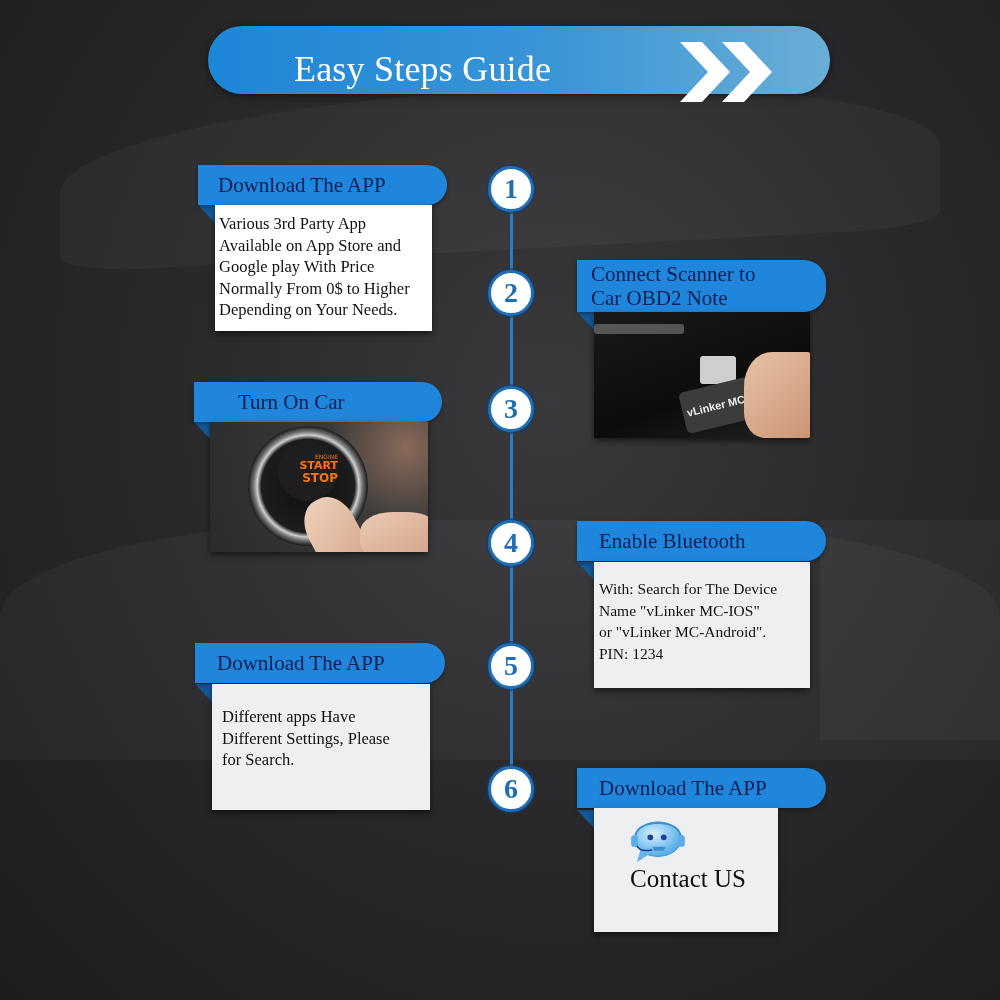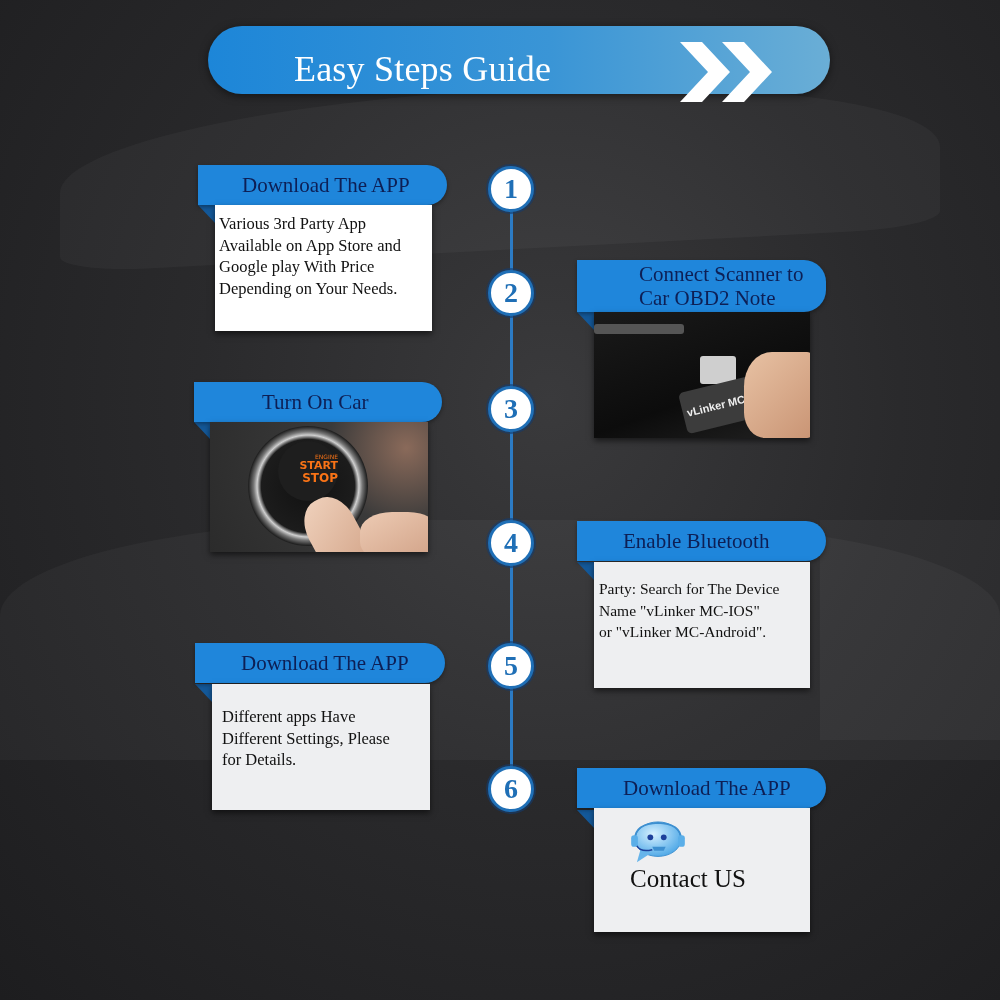--- a/index.html
+++ b/index.html
@@ -28,21 +28,21 @@
       background: #fff; border: 3px solid #1f6fb6; box-shadow: 0 0 0 2px rgba(20,60,110,0.6);
       display: flex; align-items: center; justify-content: center;
       color: #1f6fb6; font-size: 28px; font-weight: bold; font-family: "Liberation Serif", serif;
     }
     .ribbon {
       position: absolute; height: 40px; background: #1f86db;
       border-radius: 0 22px 22px 0;
       color: #0d1f55; font-size: 21px; font-family: "Liberation Serif", serif;
       box-shadow: 0 2px 4px rgba(0,0,0,0.35);
     }
-    .ribbon span { position: absolute; top: 8px; white-space: nowrap; margin-left: 24px; }
+    .ribbon span { position: absolute; top: 8px; white-space: nowrap; }
     .ribbon.two-line { height: 52px; }
     .ribbon.two-line span { top: 2px; line-height: 24px; }
     .fold {
       position: absolute; width: 0; height: 0;
       border-top: 18px solid #14599a; border-left: 17px solid transparent;
     }
     .card {
       position: absolute; background: #eeeff1; box-shadow: 0 3px 6px rgba(0,0,0,0.55);
       color: #111; font-size: 16.5px; line-height: 21.5px; font-family: "Liberation Serif", serif;
     }
@@ -76,20 +76,21 @@
 
 <div>
   <div class="fold" style="left:198px;top:205px;"></div>
   <div class="ribbon" style="left:198px;top:165px;width:249px;">
     <span style="left:20px;">Download The APP</span>
   </div>
   <div class="card white" style="left:215px;top:205px;width:217px;height:126px;padding:8px 10px 0 4px;box-sizing:border-box;">
     <p>Various 3rd Party App</p>
     <p>Available on App Store and</p>
     <p>Google play With Price</p>
+    <p>Normally From 0$ to Higher</p>
     <p>Depending on Your Needs.</p>
   </div>
 </div>
 
 <div>
   <div class="fold" style="left:577px;top:312px;"></div>
   <div class="ribbon two-line" style="left:577px;top:260px;width:249px;">
     <span style="left:14px;">
       <span style="position:static;display:block;">Connect Scanner to</span>
       <span style="position:static;display:block;">Car OBD2 Note</span>
@@ -121,44 +122,45 @@
     <div style="position:absolute;left:150px;top:90px;width:80px;height:50px;background:linear-gradient(150deg,#edcbb4,#cf9f84);border-radius:40%;"></div>
   </div>
 </div>
 
 <div>
   <div class="fold" style="left:577px;top:562px;"></div>
   <div class="ribbon" style="left:577px;top:521px;width:249px;text-decoration:underline;">
     <span style="left:22px;">Enable Bluetooth</span>
   </div>
   <div class="card" style="left:594px;top:562px;width:216px;height:126px;padding:16px 0 0 5px;box-sizing:border-box;font-size:15.5px;">
-    <p style="white-space:nowrap;">Party: Search for The Device</p>
+    <p style="white-space:nowrap;">With: Search for The Device</p>
     <p>Name "vLinker MC-IOS"</p>
     <p>or "vLinker MC-Android".</p>
+    <p>PIN: 1234</p>
   </div>
 </div>
 
 <div>
   <div class="fold" style="left:195px;top:684px;"></div>
   <div class="ribbon" style="left:195px;top:643px;width:250px;">
     <span style="left:22px;">Download The APP</span>
   </div>
   <div class="card" style="left:212px;top:684px;width:218px;height:126px;padding:22px 0 0 10px;box-sizing:border-box;">
     <p>Different apps Have</p>
     <p>Different Settings, Please</p>
-    <p>for Details.</p>
+    <p>for Search.</p>
   </div>
 </div>
 
 <div>
   <div class="fold" style="left:577px;top:810px;"></div>
   <div class="ribbon" style="left:577px;top:768px;width:249px;">
     <span style="left:22px;">Download The APP</span>
   </div>
-  <div class="card" style="left:594px;top:808px;width:216px;height:124px;">
+  <div class="card" style="left:594px;top:808px;width:184px;height:124px;">
     <svg viewBox="0 0 60 48" style="position:absolute;left:34px;top:12px;width:60px;height:46px;">
       <defs>
         <radialGradient id="bub" cx="40%" cy="35%" r="70%">
           <stop offset="0%" stop-color="#d6f0ff"></stop>
           <stop offset="100%" stop-color="#4aa6e6"></stop>
         </radialGradient>
       </defs>
       <ellipse cx="30" cy="20" rx="24" ry="18" fill="url(#bub)" stroke="#3d8fd0" stroke-width="1"></ellipse>
       <polygon points="12,30 8,44 22,35" fill="#66b4ea"></polygon>
       <circle cx="22" cy="18" r="3" fill="#1d3f9a"></circle>

